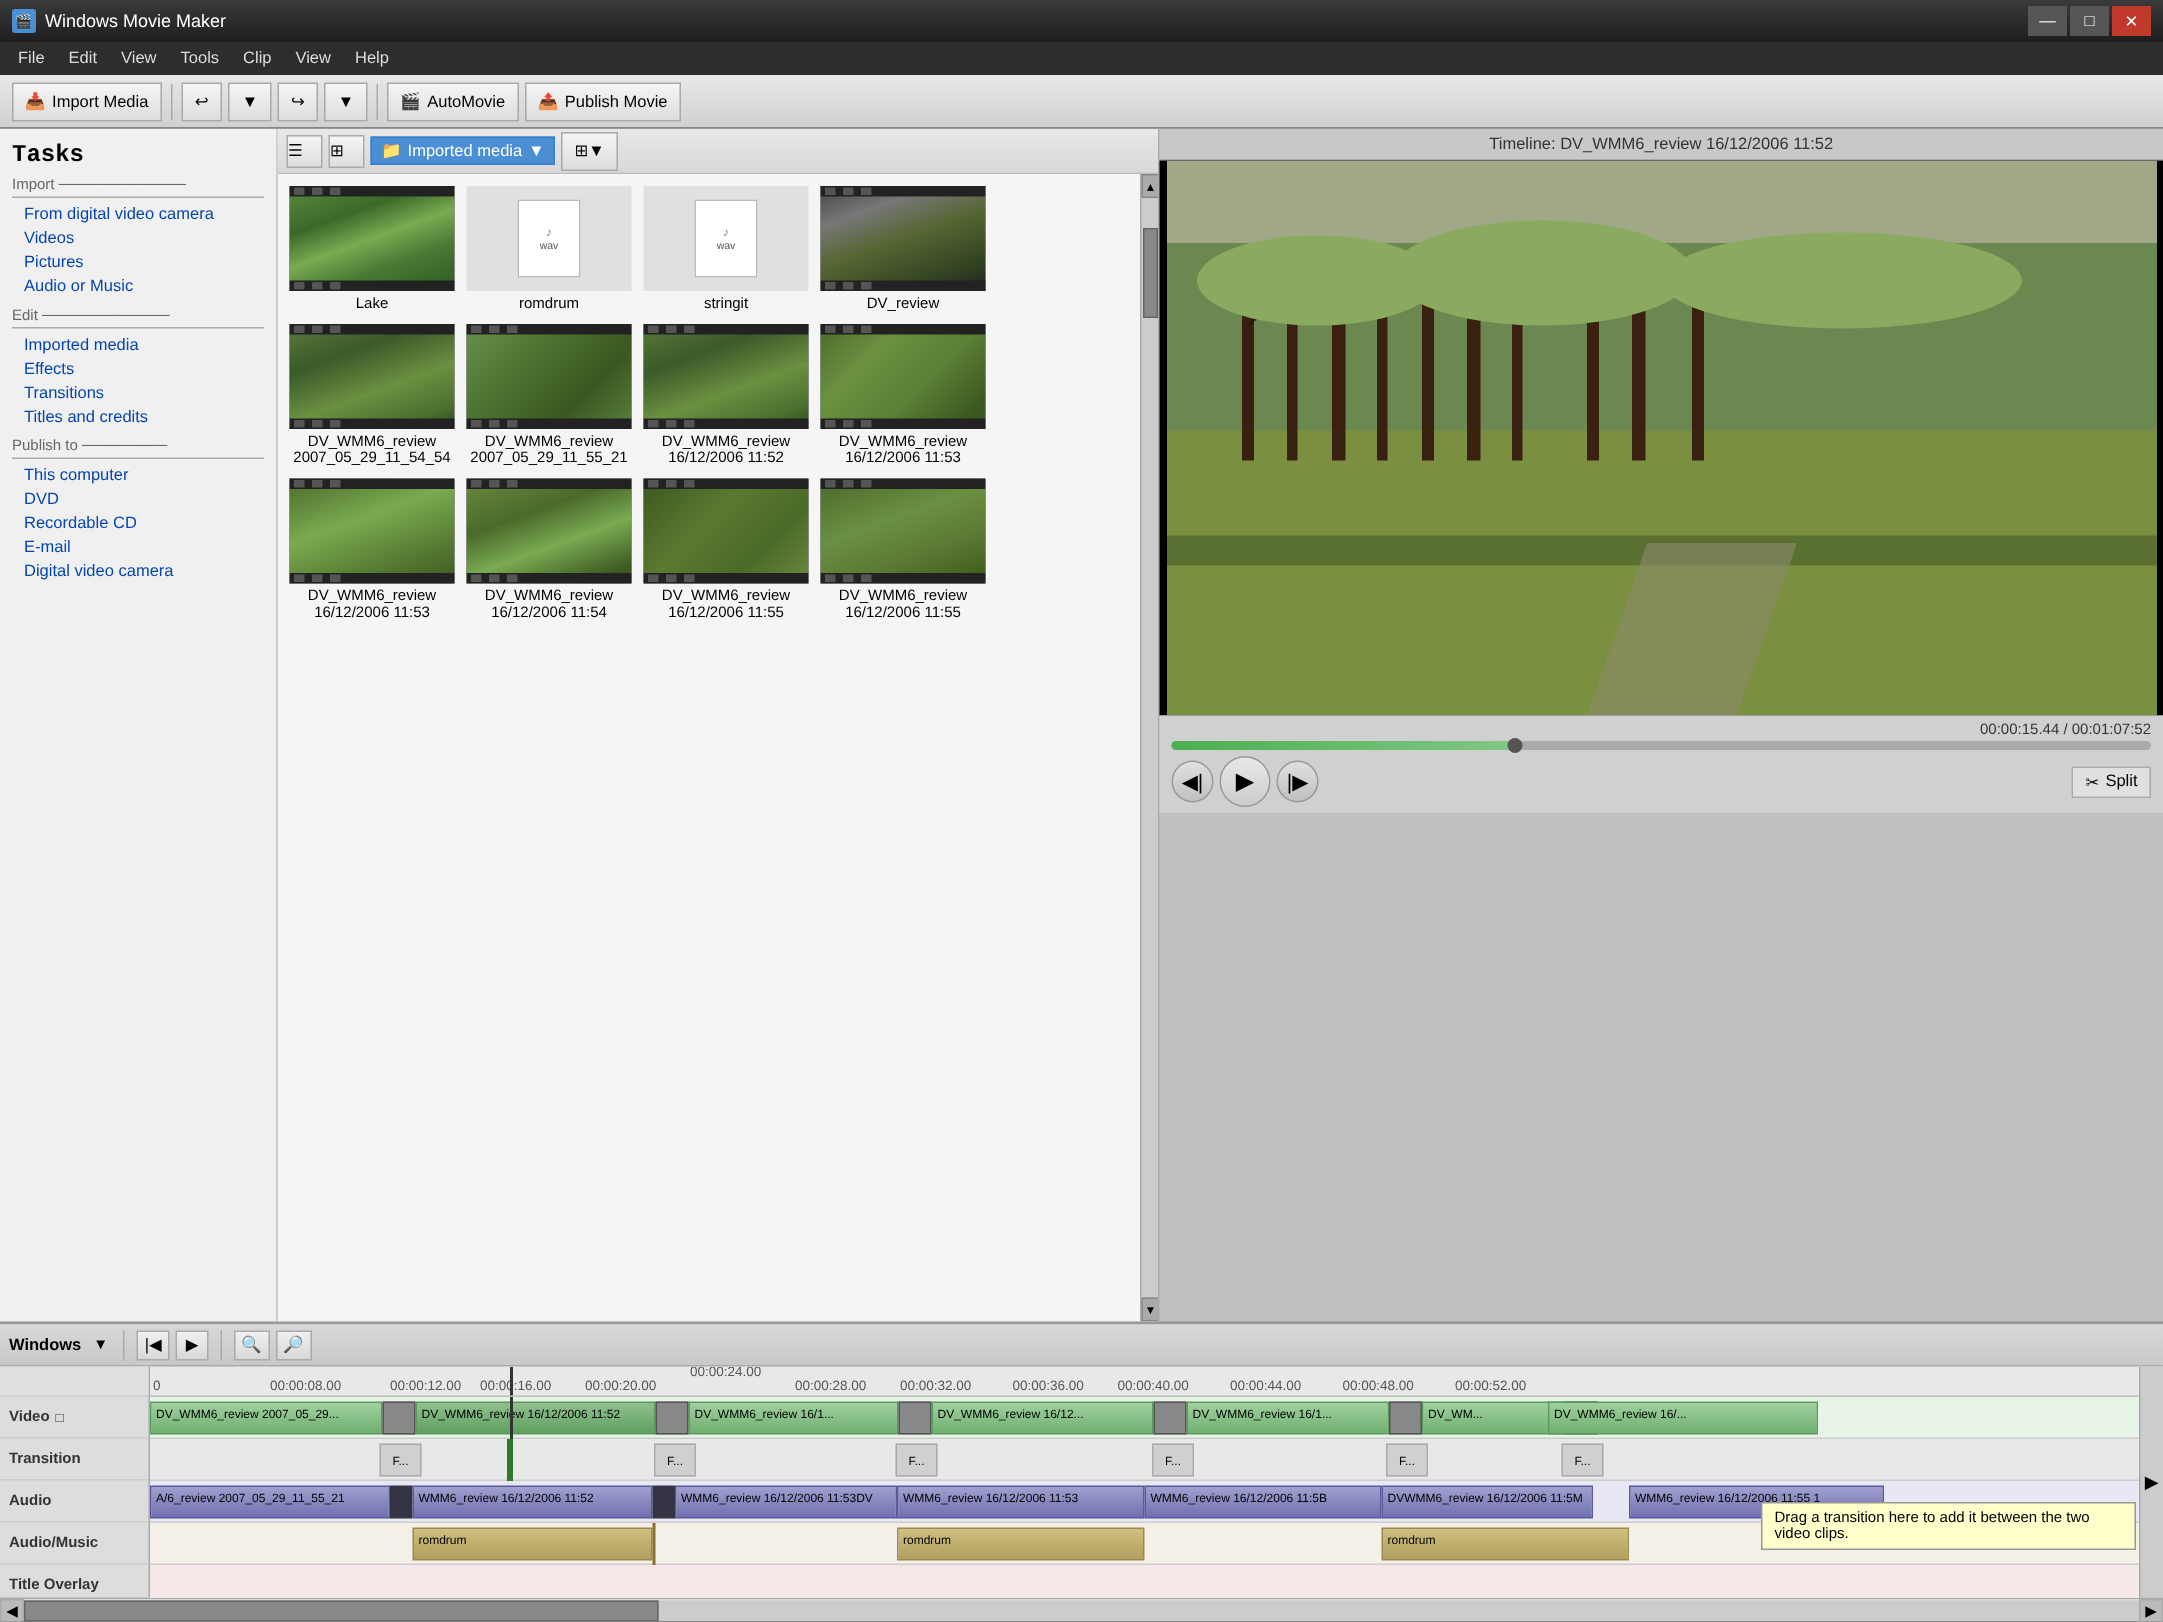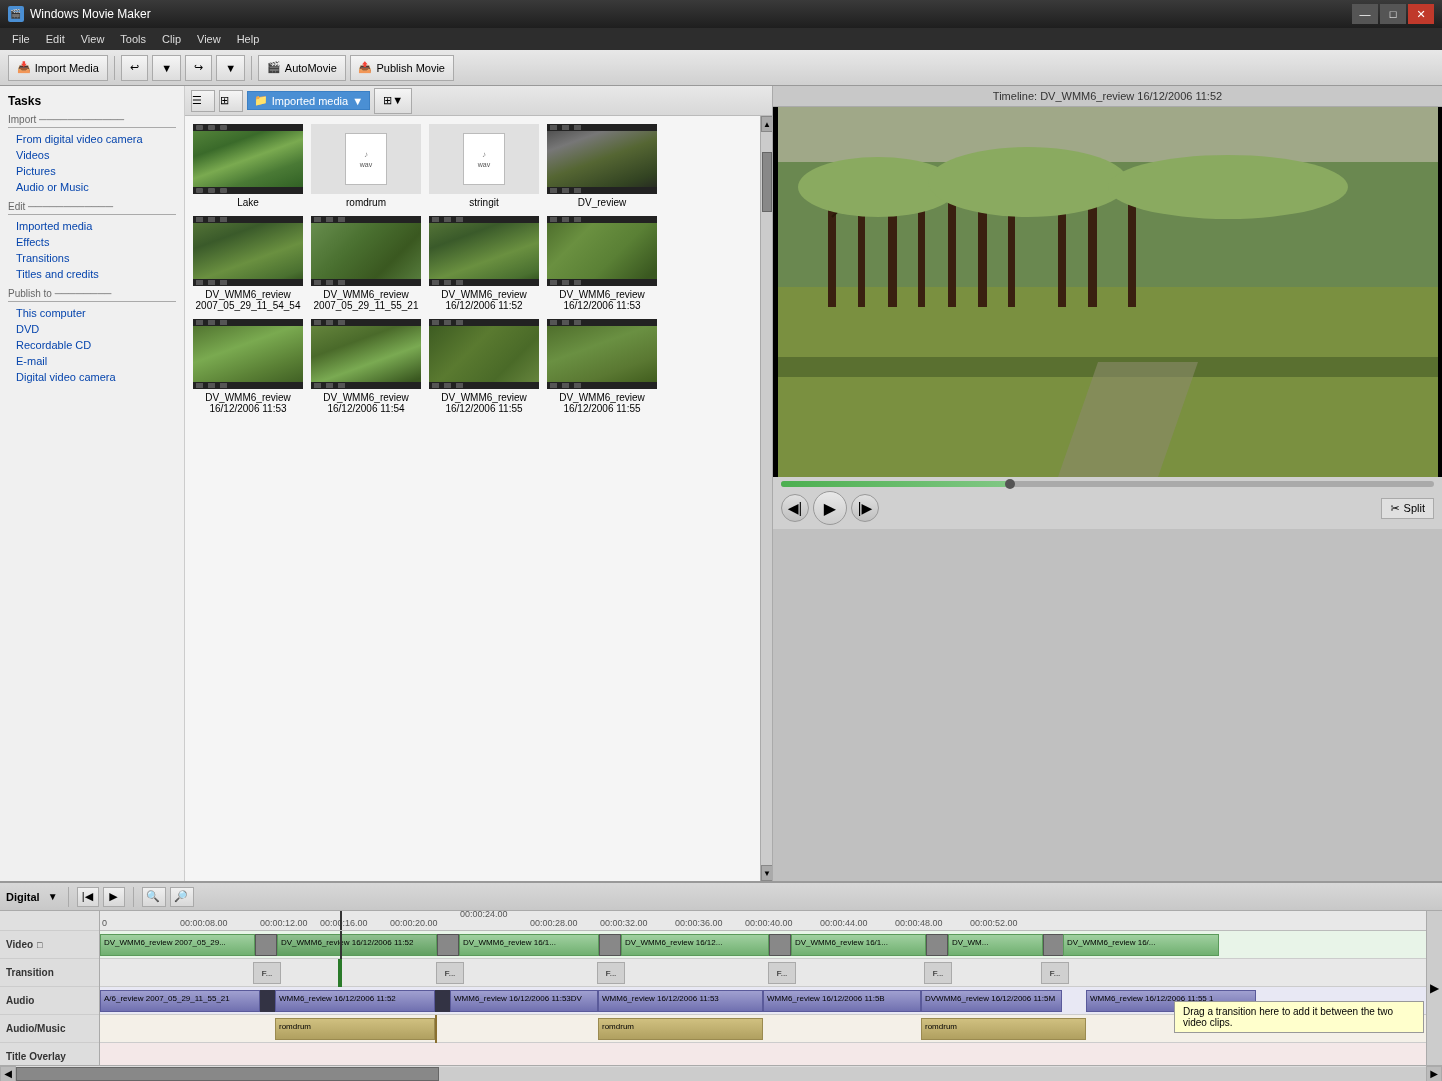--- a/index.html
+++ b/index.html
@@ -20,21 +20,21 @@
     
     .toolbar { background: linear-gradient(to bottom, #e8e8e8, #d0d0d0); height: 36px; display: flex; align-items: center; padding: 0 8px; gap: 4px; border-bottom: 1px solid #999; }
     .toolbar-btn { background: linear-gradient(to bottom, #f5f5f5, #ddd); border: 1px solid #aaa; padding: 3px 8px; cursor: pointer; font-size: 11px; display: flex; align-items: center; gap: 4px; height: 26px; }
     .toolbar-separator { width: 1px; height: 24px; background: #aaa; margin: 0 2px; }
 
     
     .main-area { display: flex; height: calc(1081px - 28px - 22px - 36px - 200px); }
 
     
     .tasks-panel { width: 185px; background: #f0f0f0; border-right: 1px solid #ccc; padding: 8px; overflow-y: auto; flex-shrink: 0; }
-    .tasks-title { font-weight: bold; font-size: 12px; margin-bottom: 4px; }
+    .tasks-title { font-weight: bold; font-size: 16px; margin-bottom: 4px; font-family: Liberation Mono, monospace; }
     .tasks-section-label { font-size: 10px; color: #666; border-bottom: 1px solid #aaa; margin: 6px 0 3px 0; padding-bottom: 2px; }
     .tasks-link { display: block; color: #0645ad; cursor: pointer; padding: 2px 8px; font-size: 11px; text-decoration: none; }
 
     
     .media-panel { flex: 1; background: #f5f5f5; display: flex; flex-direction: column; }
     .media-toolbar { background: linear-gradient(to bottom, #e8e8e8, #d8d8d8); height: 30px; display: flex; align-items: center; padding: 0 6px; gap: 4px; border-bottom: 1px solid #bbb; }
     .media-grid { flex: 1; overflow-y: auto; padding: 8px; display: flex; flex-wrap: wrap; gap: 8px; align-content: flex-start; }
     .media-item { display: flex; flex-direction: column; align-items: center; width: 110px; cursor: pointer; }
     .media-thumb { width: 110px; height: 70px; background: #333; overflow: hidden; position: relative; }
     .media-label { font-size: 10px; text-align: center; margin-top: 3px; color: #000; max-width: 110px; word-wrap: break-word; }
@@ -395,20 +395,21 @@
           <ellipse cx="100" cy="80" rx="80" ry="30" fill="#8aaa60"></ellipse>
           <ellipse cx="250" cy="75" rx="100" ry="35" fill="#8aaa60"></ellipse>
           <ellipse cx="450" cy="80" rx="120" ry="32" fill="#8aaa60"></ellipse>
 
           <rect x="0" y="250" width="660" height="20" fill="#5a7030"></rect>
 
           <polygon points="280,370 380,370 420,255 320,255" fill="#8a8a6a" opacity="0.6"></polygon>
         </svg>
       </div>
       <div style="background:#d0d0d0;padding:4px 8px;position:relative;">
+        <div class="preview-time" style="text-align:right;font-size:10px;color:#333;">00:00:15.44 / 00:01:07:52</div>
         <div class="preview-progress">
           <div class="preview-progress-fill">
             <div class="preview-progress-thumb"></div>
           </div>
         </div>
         <div class="preview-buttons">
           <button class="preview-btn">◀|</button>
           <button class="preview-play preview-btn" style="font-size:16px;">▶</button>
           <button class="preview-btn">|▶</button>
           <span style="flex:1;"></span>
@@ -417,21 +418,21 @@
             <span>Split</span>
           </button>
         </div>
       </div>
     </div>
   </div>
 </div>
 
 <div class="timeline-area">
   <div class="timeline-toolbar">
-    <span style="font-size:11px;font-weight:bold;margin-right:4px;">Digital</span>
+    <span style="font-size:11px;font-weight:bold;margin-right:4px;">Windows</span>
     <span style="font-size:10px;margin-right:2px;">▼</span>
     <div style="width:1px;height:20px;background:#aaa;margin:0 4px;"></div>
     <button class="timeline-btn">|◀</button>
     <button class="timeline-btn">▶</button>
     <div style="width:1px;height:20px;background:#aaa;margin:0 4px;"></div>
     <button class="timeline-btn" style="width:24px;">🔍</button>
     <button class="timeline-btn" style="width:24px;">🔎</button>
   </div>
 
   <div style="display:flex;flex:1;overflow:hidden;">
@@ -495,21 +496,21 @@
         </div>
         <div style="position:absolute;left:669px;top:3px;width:22px;height:22px;background:#888;border:1px solid #555;"></div>
         <div class="track-clip" style="left:691px;width:135px;">
           <span style="font-size:8px;">DV_WMM6_review 16/1...</span>
         </div>
         <div style="position:absolute;left:826px;top:3px;width:22px;height:22px;background:#888;border:1px solid #555;"></div>
         <div class="track-clip" style="left:848px;width:95px;">
           <span style="font-size:8px;">DV_WM...</span>
         </div>
         <div style="position:absolute;left:943px;top:3px;width:22px;height:22px;background:#888;border:1px solid #555;"></div>
-        <div class="track-clip" style="left:963px;width:156px;">
+        <div class="track-clip" style="left:932px;width:180px;">
           <span style="font-size:8px;">DV_WMM6_review 16/...</span>
         </div>
 
         <div style="position:absolute;left:240px;top:0;width:2px;height:28px;background:#333;z-index:10;"></div>
       </div>
 
       <div class="track-row transition-track" style="min-width:1200px;">
         <div class="transition-marker" style="left:153px;">F...</div>
         <div class="transition-marker" style="left:336px;">F...</div>
         <div class="transition-marker" style="left:497px;">F...</div>

